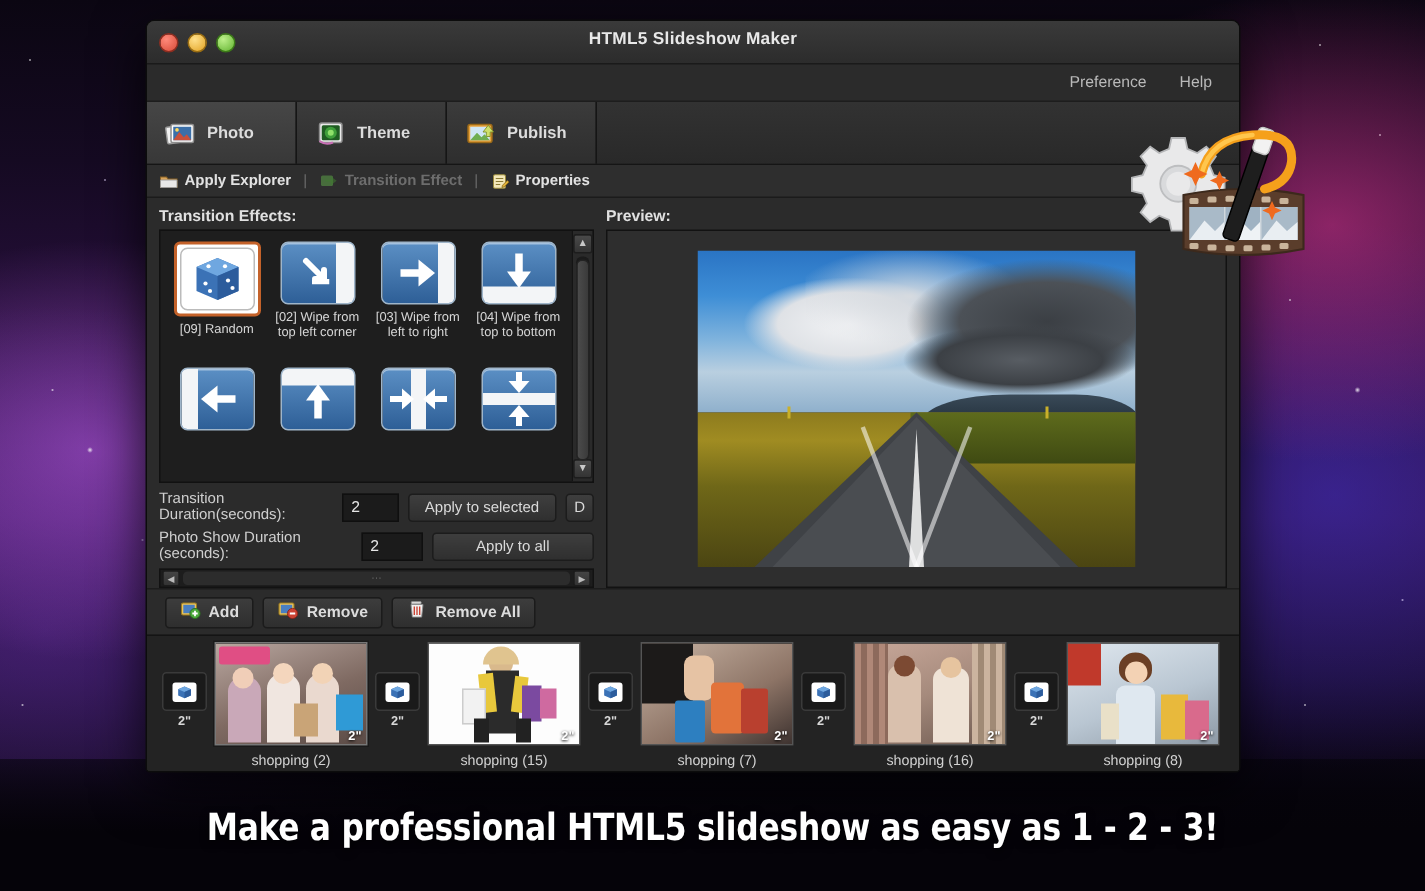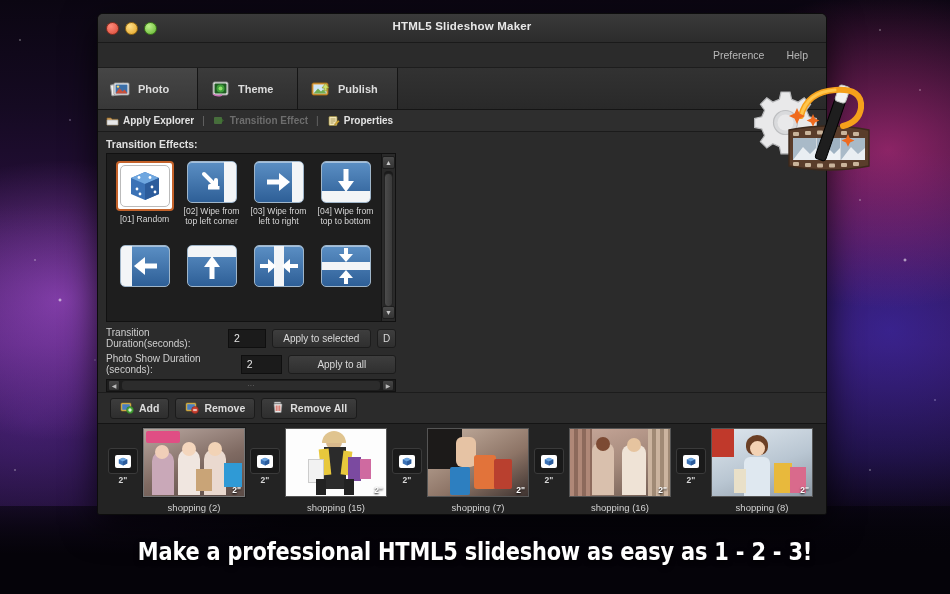--- a/index.html
+++ b/index.html
@@ -302,21 +302,21 @@
                     <path d="M24 18 L38 12 L38 28 L24 34 Z" fill="#2c5c9c"></path>
                     <circle cx="18" cy="11.5" r="1.4" fill="#fff"></circle>
                       <circle cx="29" cy="11.5" r="1.4" fill="#fff"></circle>
                     <circle cx="16" cy="23" r="1.4" fill="#fff"></circle>
                       <circle cx="19" cy="28" r="1.4" fill="#fff"></circle>
                     <circle cx="31" cy="21" r="1.4" fill="#fff"></circle>
                       <circle cx="34" cy="26" r="1.4" fill="#fff"></circle>
                   </svg>
                 </div>
               </div>
-              <div class="fx-cap">[01] Random</div>
+              <div class="fx-cap">[09] Random</div>
             </div>
 
             <div class="fx-item">
               <div class="fx-thumb">
                 <div style="position:absolute;right:0;top:0;width:12px;height:100%;background:#f3f5f7"></div>
                 <svg viewBox="0 0 48 40" width="48" height="40" style="position:absolute;inset:0">
                   <path d="M16 12 L27 23 M22 24 L28 24 L28 18" stroke="#fff" stroke-width="4" fill="none" stroke-linecap="round"></path>
                   <path d="M30 24 L30 26 L20 26" stroke="#fff" stroke-width="3" fill="none"></path>
                 </svg>
               </div>
@@ -416,20 +416,41 @@
             <div class="btn btn-apply">Apply to all</div>
           </div>
           <div class="hscroll">
             <div class="hs-btn">◀</div>
             <div class="hs-bar">···</div>
             <div class="hs-btn">▶</div>
           </div>
         </div>
       </div>
 
+      <div class="right-col">
+        <div class="panel-label">Preview:</div>
+        <div class="preview-box">
+          <div class="preview-img">
+            <div class="pv-sky"></div>
+            <div class="pv-cloudB"></div>
+            <div class="pv-cloudA"></div>
+            <div class="pv-cloudC"></div>
+            <div class="pv-hill"></div>
+            <div class="pv-field"></div>
+            <div class="pv-fieldR"></div>
+            <div class="pv-road"></div>
+            <div class="pv-road2"></div>
+            <div class="pv-edgeL"></div>
+            <div class="pv-edgeR"></div>
+            <div class="pv-center"></div>
+            <div class="pv-side" style="left:60px"></div>
+            <div class="pv-side" style="right:58px"></div>
+          </div>
+        </div>
+      </div>
     </div>
 
     <div class="bottombar">
       <div class="tb-btn">
         <span>
           <svg viewBox="0 0 14 13" width="14" height="13">
             <rect x="1" y="2" width="10" height="8" rx="1" fill="#e9c25a" stroke="#9a7a20" stroke-width=".7"></rect>
             <rect x="2.2" y="3.2" width="7.6" height="5.6" fill="#4a7fc0"></rect>
             <circle cx="10" cy="9" r="3.4" fill="#4aa83a" stroke="#2c6e21" stroke-width=".6"></circle>
             <path d="M10 7.2v3.6M8.2 9h3.6" stroke="#fff" stroke-width="1.2"></path>

